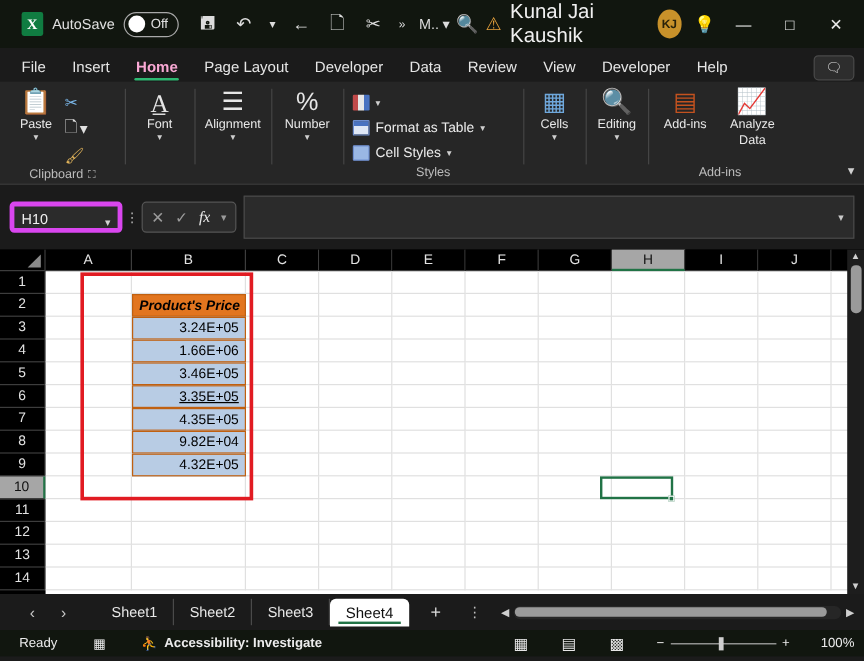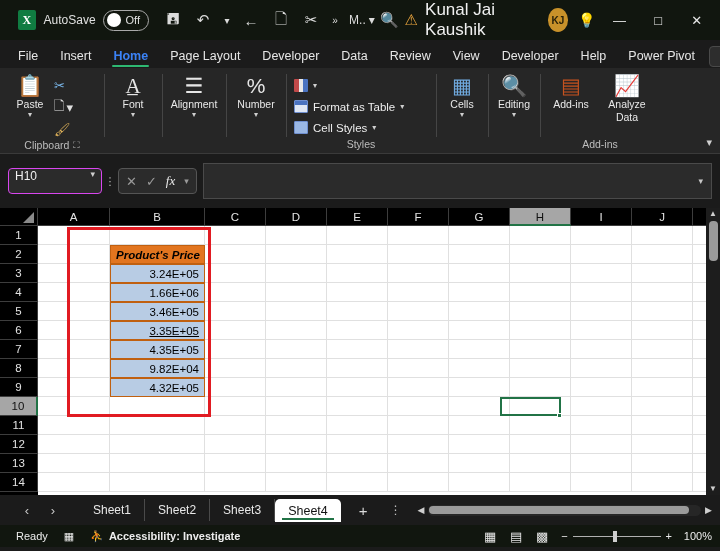--- a/index.html
+++ b/index.html
@@ -52,21 +52,21 @@
 
   
   .tabstrip {
     height: 28px; background: #1b1b1b; display:flex; align-items:flex-end;
     padding-left: 8px; gap: 2px;
   }
   .tab {
     font-size: 12.5px; color: #e6e6e6; padding: 3px 10px 5px;
     position: relative; white-space: nowrap;
   }
-  .tab.active { font-weight: bold; color: #3b82f6; }
+  .tab.active { font-weight: bold; color: #f9a8d4; }
   .tab.active::after {
     content:''; position:absolute; left:9px; right:9px; bottom:1px;
     height:2px; background:#2eb872; border-radius:1px;
   }
   .tab-right { display:flex; align-items:center; gap:6px; padding-right:8px; padding-bottom:1px;}
   .cmt-btn {
     width: 34px; height: 21px; background:#2d2d2d; border:1px solid #4a4a4a;
     border-radius:4px; display:flex;align-items:center;justify-content:center;
     font-size:11px; color:#ddd;
   }
@@ -96,22 +96,22 @@
   .smallbtn { display:flex; align-items:center; gap:2px; font-size:13px; color:#e0e0e0; height:20px;}
   .stylerow { display:flex; align-items:center; gap:5px; height:21px; font-size:11.5px; color:#ededed; padding-left:2px;}
   .stylerow .chev { font-size:8px; color:#cfcfcf; }
   .sicon { width:14px; height:13px; border-radius:1px; flex:none; }
   .dlg { font-size:9px; color:#bdbdbd; }
   .ribbon-collapse { position:absolute; right:8px; bottom:4px; font-size:11px; color:#d0d0d0; }
 
   
   .fbar { height: 54px; background:#1b1b1b; display:flex; align-items:center; padding: 0 8px; gap:0;}
   .namebox {
-    width: 94px; height: 26px; background:#2b2b2b; border:1px solid #d946ef;
-    border-radius:4px; display:flex;align-items:flex-start; padding: 0 6px;
+    width: 94px; height: 26px; background:#2b2b2b; border:4px solid #d946ef;
+    border-radius:4px; display:flex;align-items:flex-end; padding: 0 6px;
     font-size:12px; color:#f0f0f0; justify-content:space-between;
   }
   .namebox .chev { font-size:9px; color:#d0d0d0;}
   .vdots { width:16px; text-align:center; font-size:11px; color:#bbb; }
   .fbtns {
     height:26px; display:flex; align-items:center; gap:9px;
     background:#2b2b2b; border:1px solid #555; border-radius:4px; padding: 0 7px;
     color:#9a9a9a; font-size:13px;
   }
   .fbtns .fx { font-family:"Liberation Serif", serif; font-style:italic; color:#e8e8e8;}
@@ -193,21 +193,21 @@
   .addsheet { font-size:15px; color:#dcdcdc; padding: 0 18px; }
   .sheetdots { font-size:12px; color:#c0c0c0; padding:0 4px; }
   .hscroll { flex:1; display:flex; align-items:center; margin: 0 4px 0 8px; }
   .hs-arrow { font-size:9px; color:#cfcfcf; padding:0 4px; }
   .hs-track { flex:1; height:11px; background:#262626; border-radius:6px; display:flex; align-items:center; padding:0 1px;}
   .hs-thumb { height:8px; background:#9a9a9a; border-radius:4px; width:96%; }
 
   
   .statusbar {
     height:22px; background:#11160f; display:flex; align-items:center;
-    padding: 0 8px; font-size:11px; color:#ececec; gap:0;
+    padding: 0 8px; font-size:11px; color:#ececec; gap:14px;
   }
   .sb-item { display:flex; align-items:center; gap:5px; padding: 0 8px; }
   .sb-bold { font-weight:bold; }
   .viewbtn { width:26px; text-align:center; font-size:13px; color:#e6e6e6; }
   .zoomslider { display:flex; align-items:center; gap:5px; margin: 0 6px;}
   .zs-track { width:88px; height:1px; background:#b0b0b0; position:relative; }
   .zs-knob { position:absolute; left:46%; top:-5px; width:4px; height:11px; background:#cfcfcf; }
   .zoomval { font-size:11px; color:#ececec; width:34px; text-align:right; }
 </style>
 </head>
@@ -250,21 +250,20 @@
   <div class="tab">File</div>
   <div class="tab">Insert</div>
   <div class="tab active">Home</div>
   <div class="tab">Page Layout</div>
   <div class="tab">Developer</div>
   <div class="tab">Data</div>
   <div class="tab">Review</div>
   <div class="tab">View</div>
   <div class="tab">Developer</div>
   <div class="tab">Help</div>
-  <div class="tab">Power Pivot</div>
   <div class="spacer"></div>
   <div class="tab-right">
     <div class="cmt-btn">🗨</div>
 
   </div>
 </div>
 
 <div class="ribbon">
 
   <div class="rgroup" style="width:104px">

